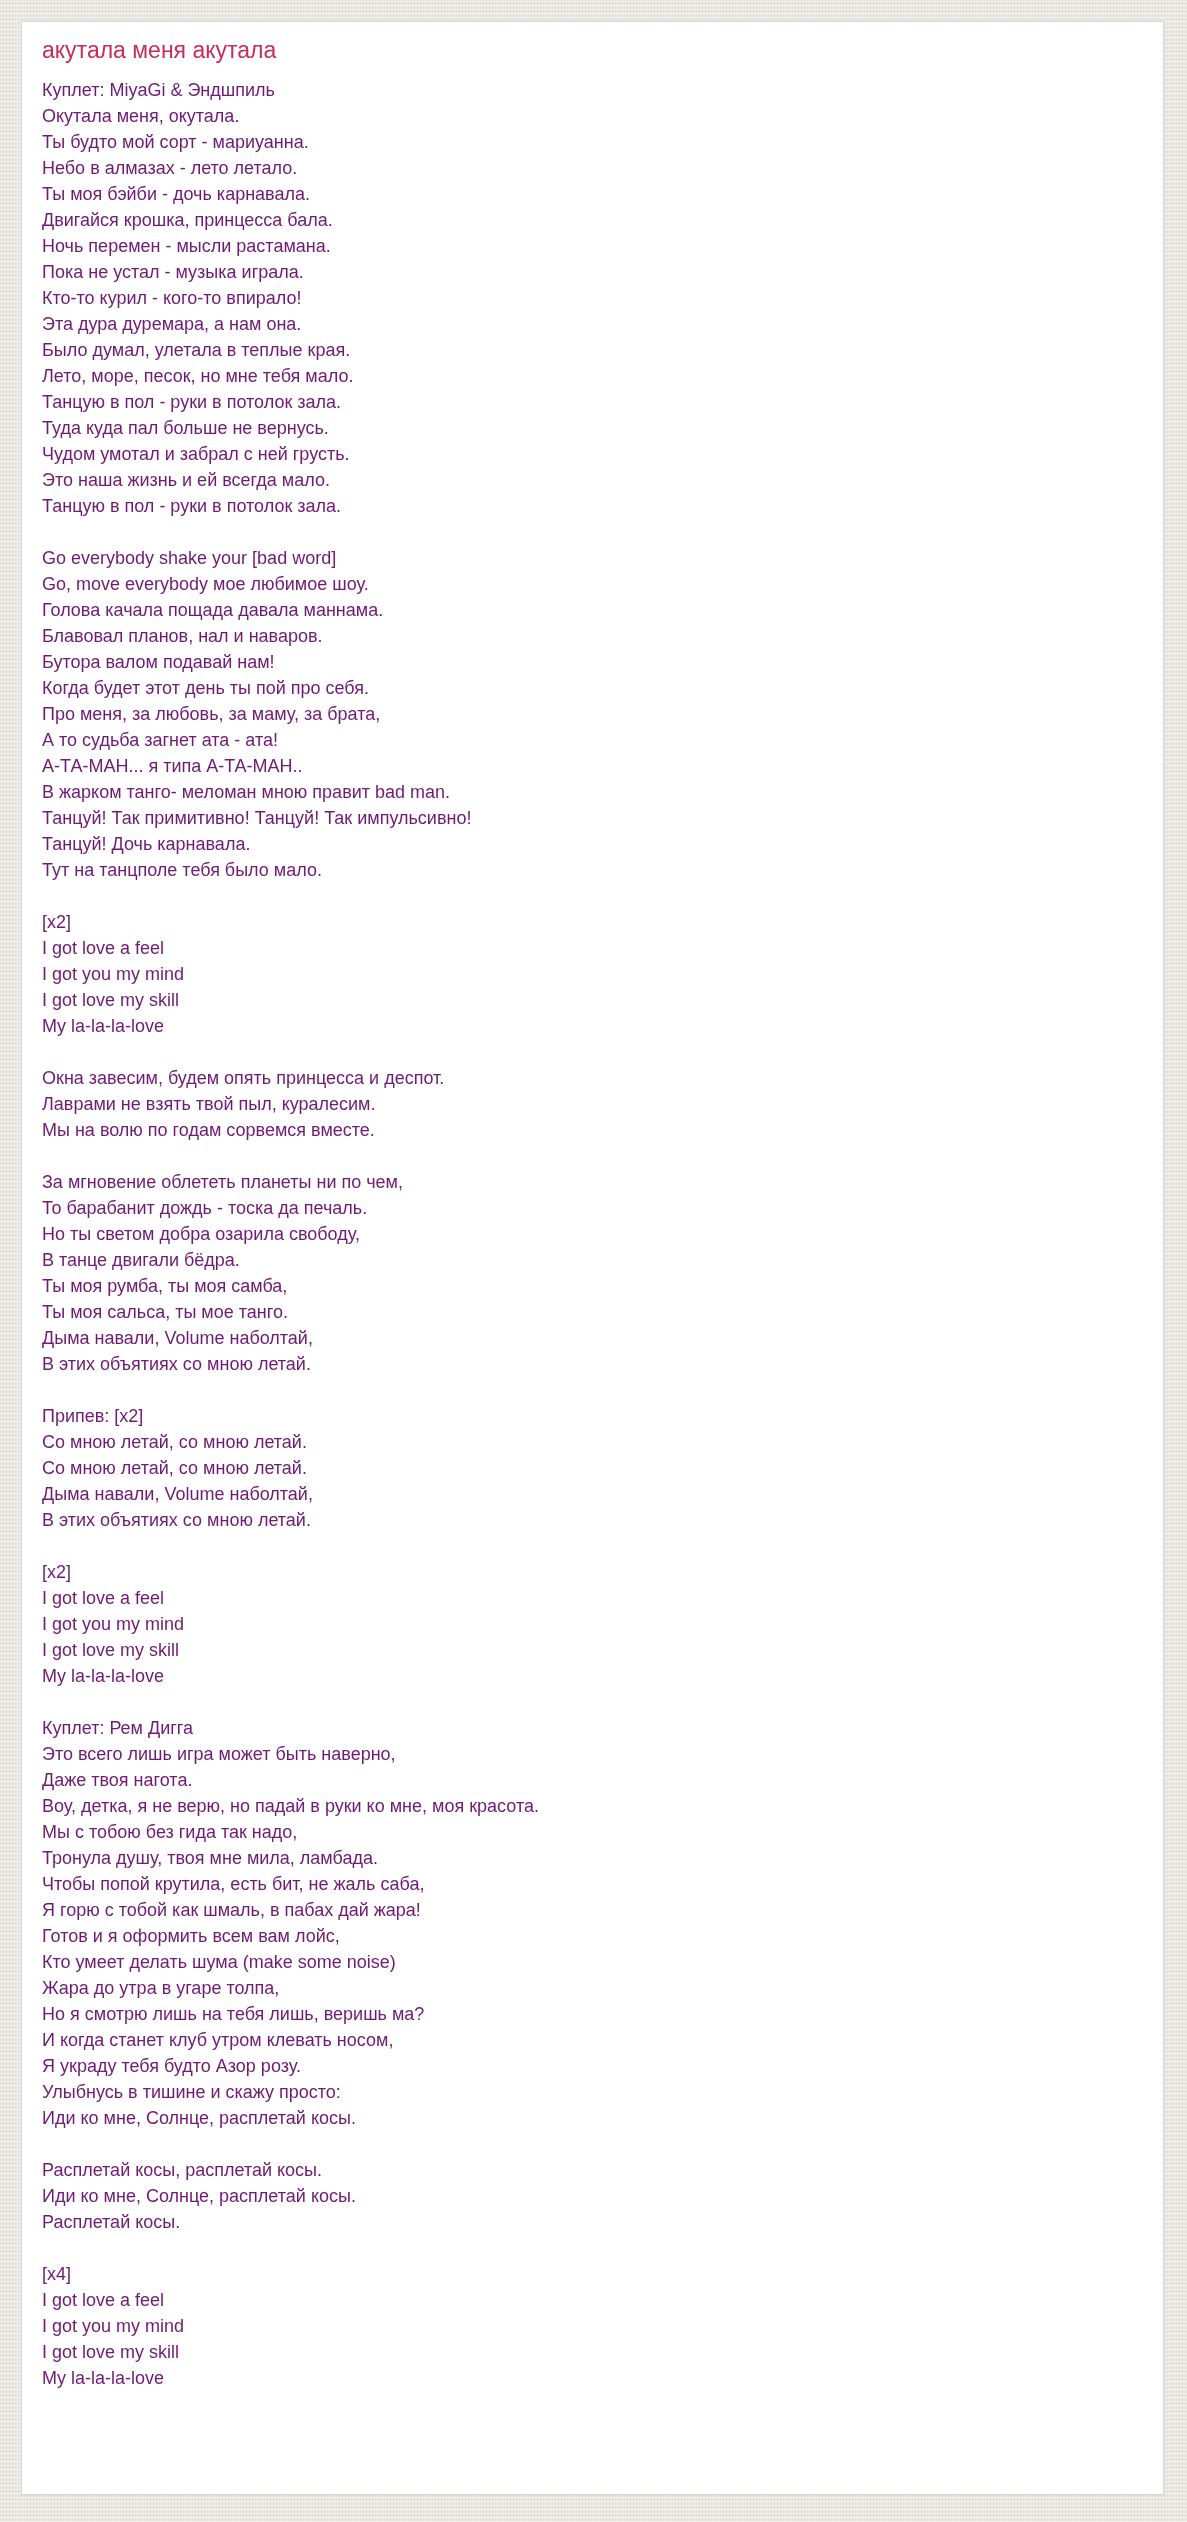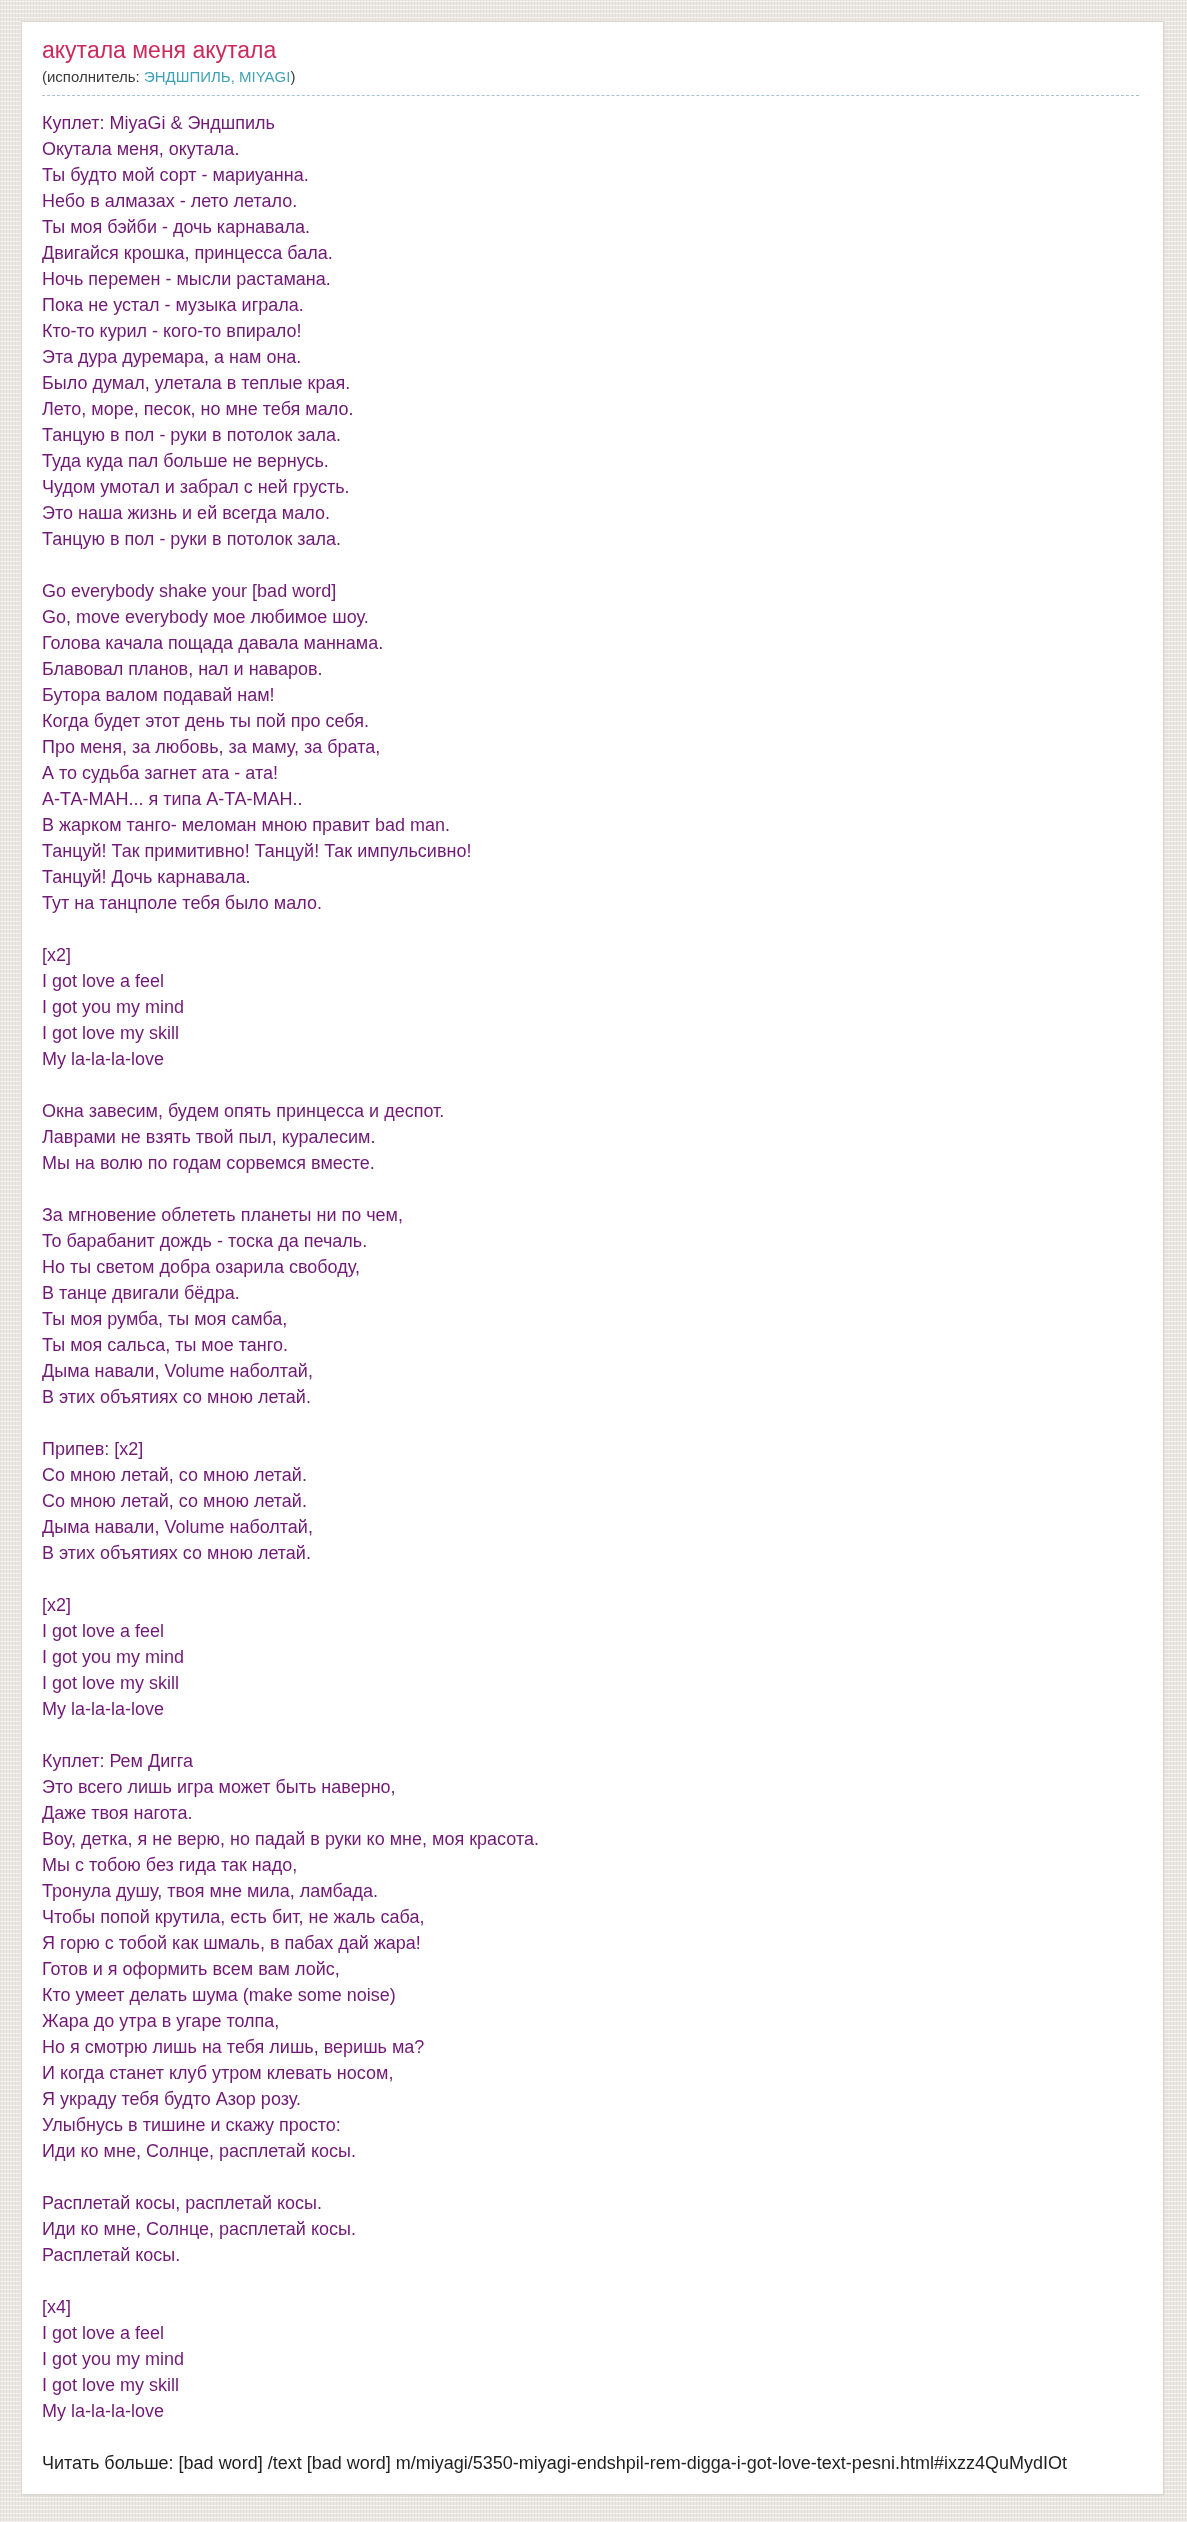--- a/index.html
+++ b/index.html
@@ -61,23 +61,20 @@
     overflow: hidden;
   }
 </style>
 </head>
 <body style="background-color: rgb(234, 230, 225);">
 
 <div class="card" style="border-color: rgb(220, 216, 210);">
 
   <h1 class="song-title" style="color: rgb(203, 42, 92);">акутала меня акутала</h1>
 
-  <div class="artist-line" style="border-color: rgb(169, 194, 206);">
-    <span>(исполнитель: </span><span class="artist-link" style="color: rgb(63, 162, 178);">ЭНДШПИЛЬ, MIYAGI</span><span>)</span>
-  </div>
 
   <div class="lyrics" style="color: #701a75;">Куплет: MiyaGi &amp; Эндшпиль
 Окутала меня, окутала.
 Ты будто мой сорт - мариуанна.
 Небо в алмазах - лето летало.
 Ты моя бэйби - дочь карнавала.
 Двигайся крошка, принцесса бала.
 Ночь перемен - мысли растамана.
 Пока не устал - музыка играла.
 Кто-то курил - кого-то впирало!
@@ -155,15 +152,14 @@
 Расплетай косы, расплетай косы.
 Иди ко мне, Солнце, расплетай косы.
 Расплетай косы.
 
 [x4]
 I got love a feel
 I got you my mind
 I got love my skill
 My la-la-la-love</div>
 
-  <div class="read-more">Читать больше: [bad word] /text [bad word] m/miyagi/5350-miyagi-endshpil-rem-digga-i-got-love-text-pesni.html#ixzz4QuMydIOt</div>
 
 </div>
 
 </body></html>

